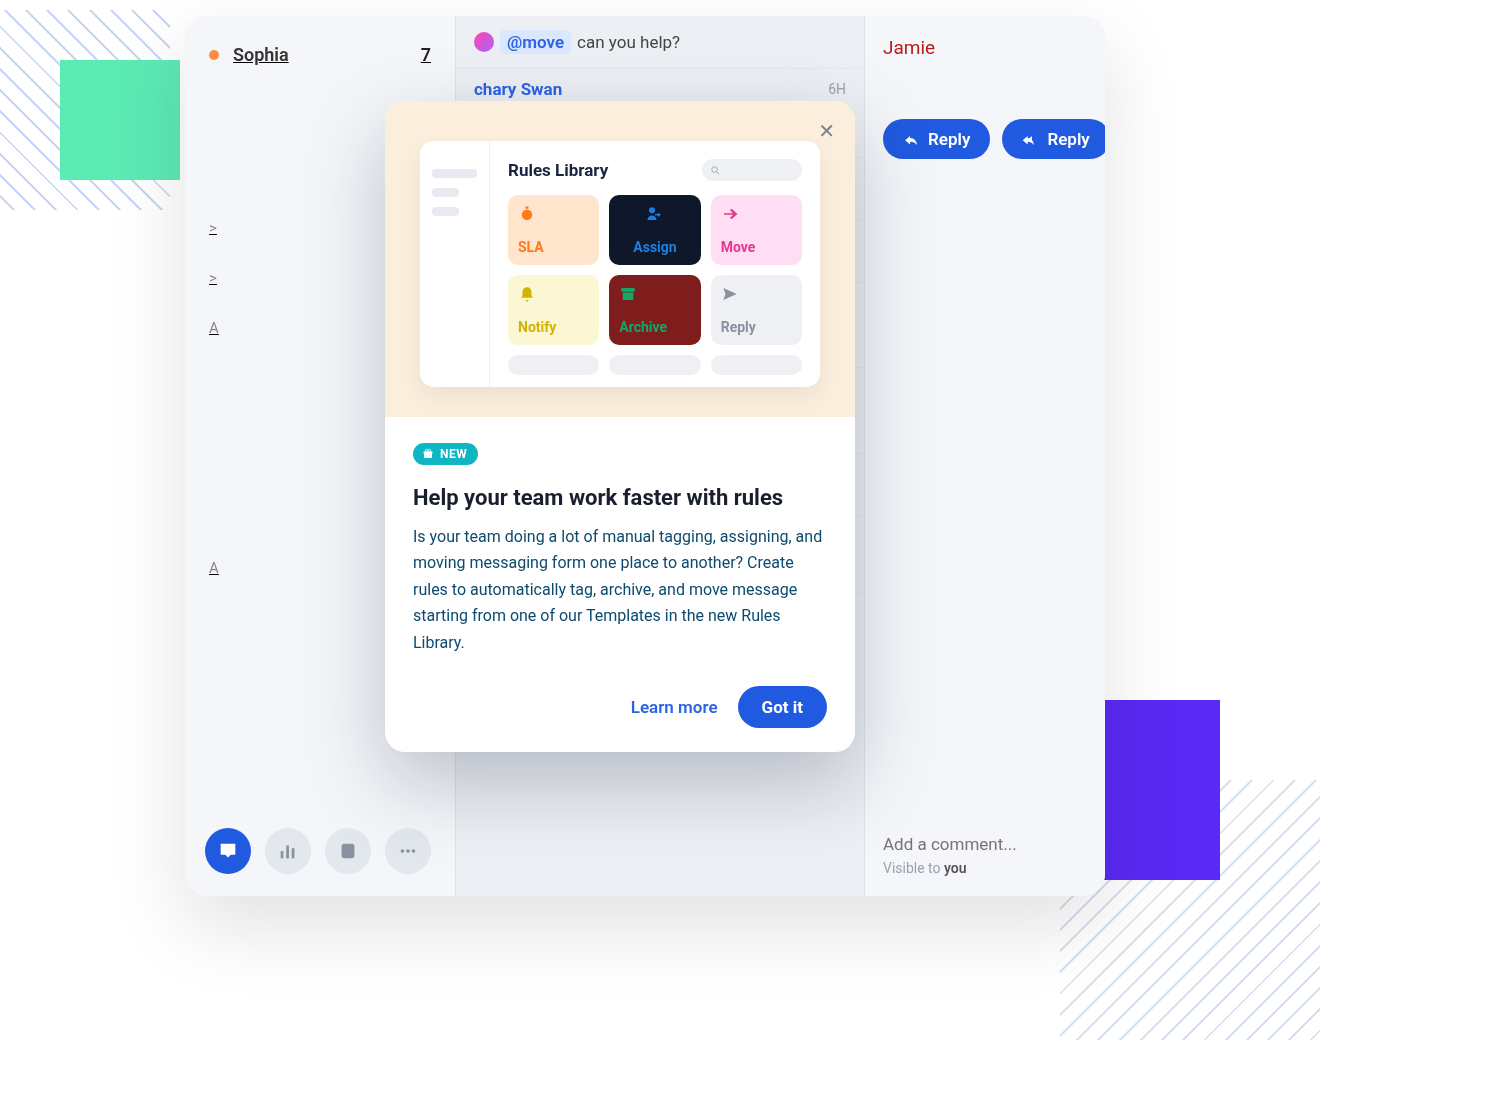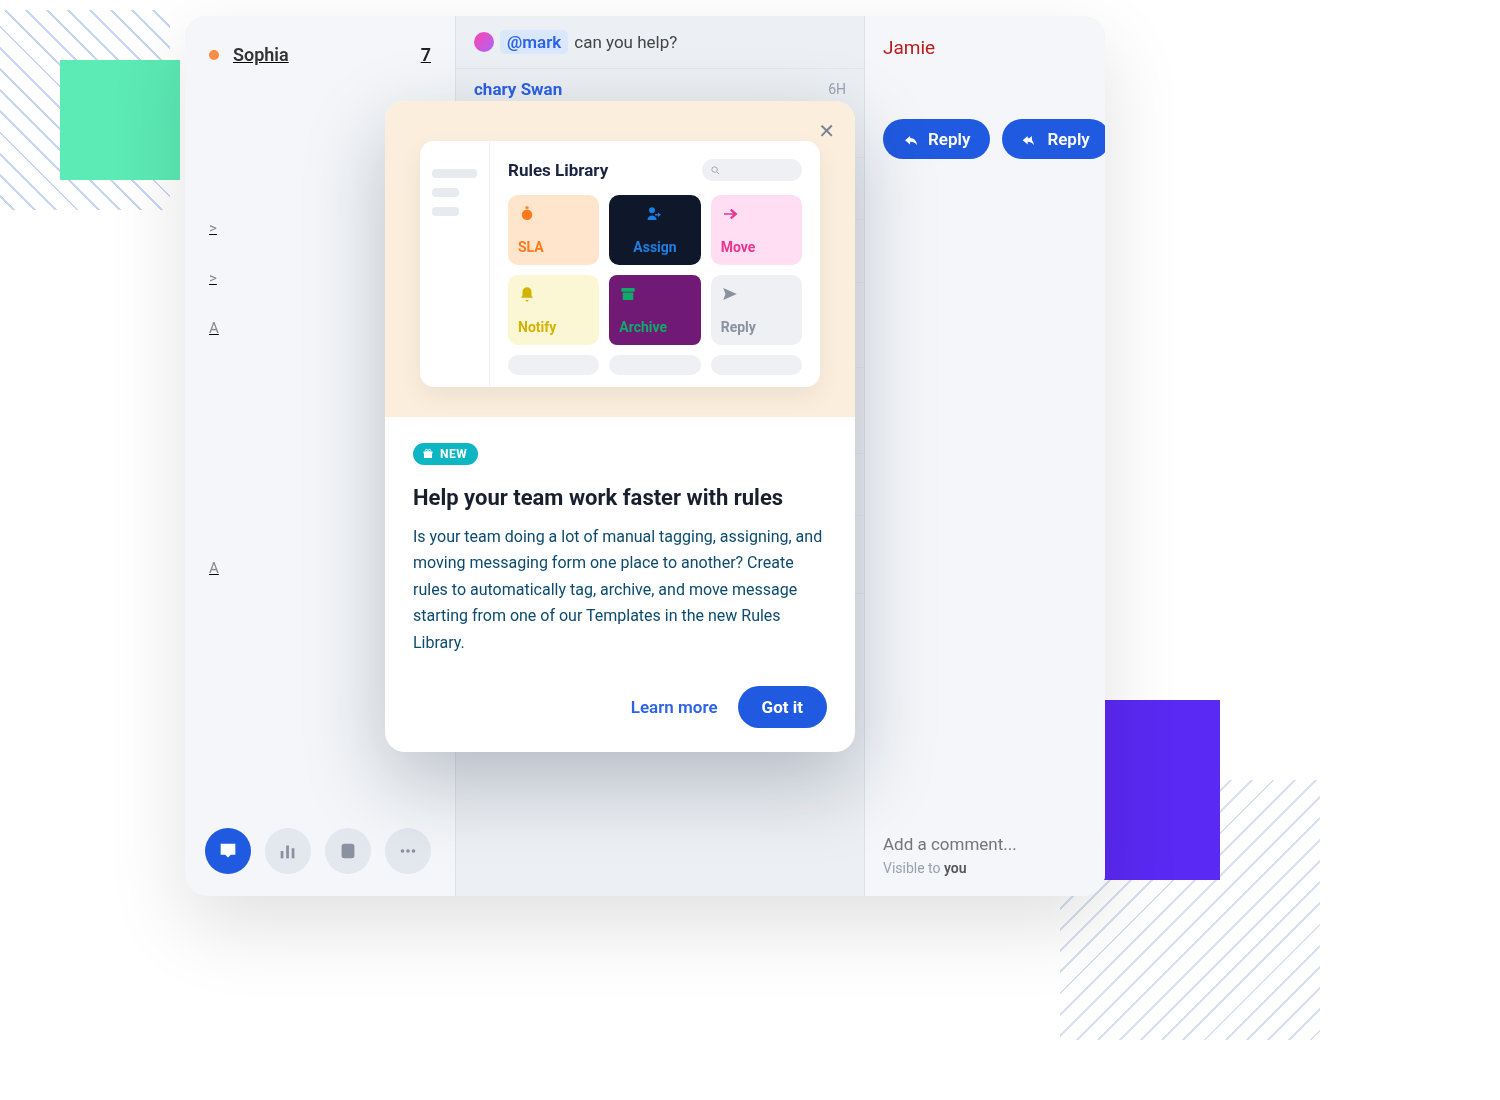--- a/index.html
+++ b/index.html
@@ -70,21 +70,21 @@
 .mini-search { margin-left: auto; width: 100px; height: 22px; background: #eef0f4; border-radius: 11px; display: flex; align-items: center; padding: 0 8px; }
 .mini-search svg { width: 11px; height: 11px; color: #9aa1af; }
 .tile-grid { display: grid; grid-template-columns: repeat(3, 1fr); gap: 10px; }
 .tile { height: 70px; border-radius: 10px; padding: 10px; display: flex; flex-direction: column; justify-content: space-between; }
 .tile .t-icon { width: 18px; height: 18px; }
 .tile .t-label { font-size: 14px; font-weight: 700; }
 .t-sla { background: #ffe5cc; } .t-sla .t-label, .t-sla .t-icon { color: #ff7a1a; }
 .t-assign { background: #0f172a; align-items: center; } .t-assign .t-label, .t-assign .t-icon { color: #1e7ee0; }
 .t-move { background: #ffddf2; } .t-move .t-label, .t-move .t-icon { color: #e8368f; }
 .t-notify { background: #fbf7d4; } .t-notify .t-label, .t-notify .t-icon { color: #d4b200; }
-.t-archive { background: #701a75; border-radius: 8px; } .t-archive .t-label, .t-archive .t-icon { color: #0fa968; }
+.t-archive { background: #7f1d1d; } .t-archive .t-label, .t-archive .t-icon { color: #0fa968; }
 .t-reply { background: #eef0f4; } .t-reply .t-label, .t-reply .t-icon { color: #8a91a0; }
 .tile.ghost { background: #eef0f4; height: 20px; }
 
 .modal-body { padding: 26px 28px 24px; }
 .new-badge { display: inline-flex; align-items: center; gap: 6px; background: #0eb6c3; color: #fff; font-size: 12px; font-weight: 700; padding: 4px 11px 4px 9px; border-radius: 12px; letter-spacing: 0.5px; }
 .new-badge svg { width: 12px; height: 12px; }
 .modal-title { font-size: 22px; font-weight: 700; color: #1a1f2e; margin: 20px 0 14px; }
 .modal-desc { font-size: 16px; line-height: 1.65; color: #0c4a6e; }
 .modal-actions { display: flex; justify-content: flex-end; gap: 20px; align-items: center; margin-top: 30px; }
 .link-btn { color: #2b62e6; font-weight: 600; font-size: 17px; cursor: pointer; }
@@ -136,21 +136,21 @@
             <circle fill="currentColor" cx="12" cy="12" r="2"></circle>
             <circle fill="currentColor" cx="18" cy="12" r="2"></circle>
           </svg>
       </div>
     </div>
   </div>
 
   <div class="thread-list">
     <div class="top-msg">
       <span class="avatar-sm"></span>
-      <span class="mention">@mark</span>
+      <span class="mention">@move</span>
       <span>can you help?</span>
     </div>
 
     <div class="row">
       <div class="meta">
         <span class="sender">chary Swan</span>
         <span class="time">6H</span>
       </div>
       <div class="badges">
         <span>🔥</span>

